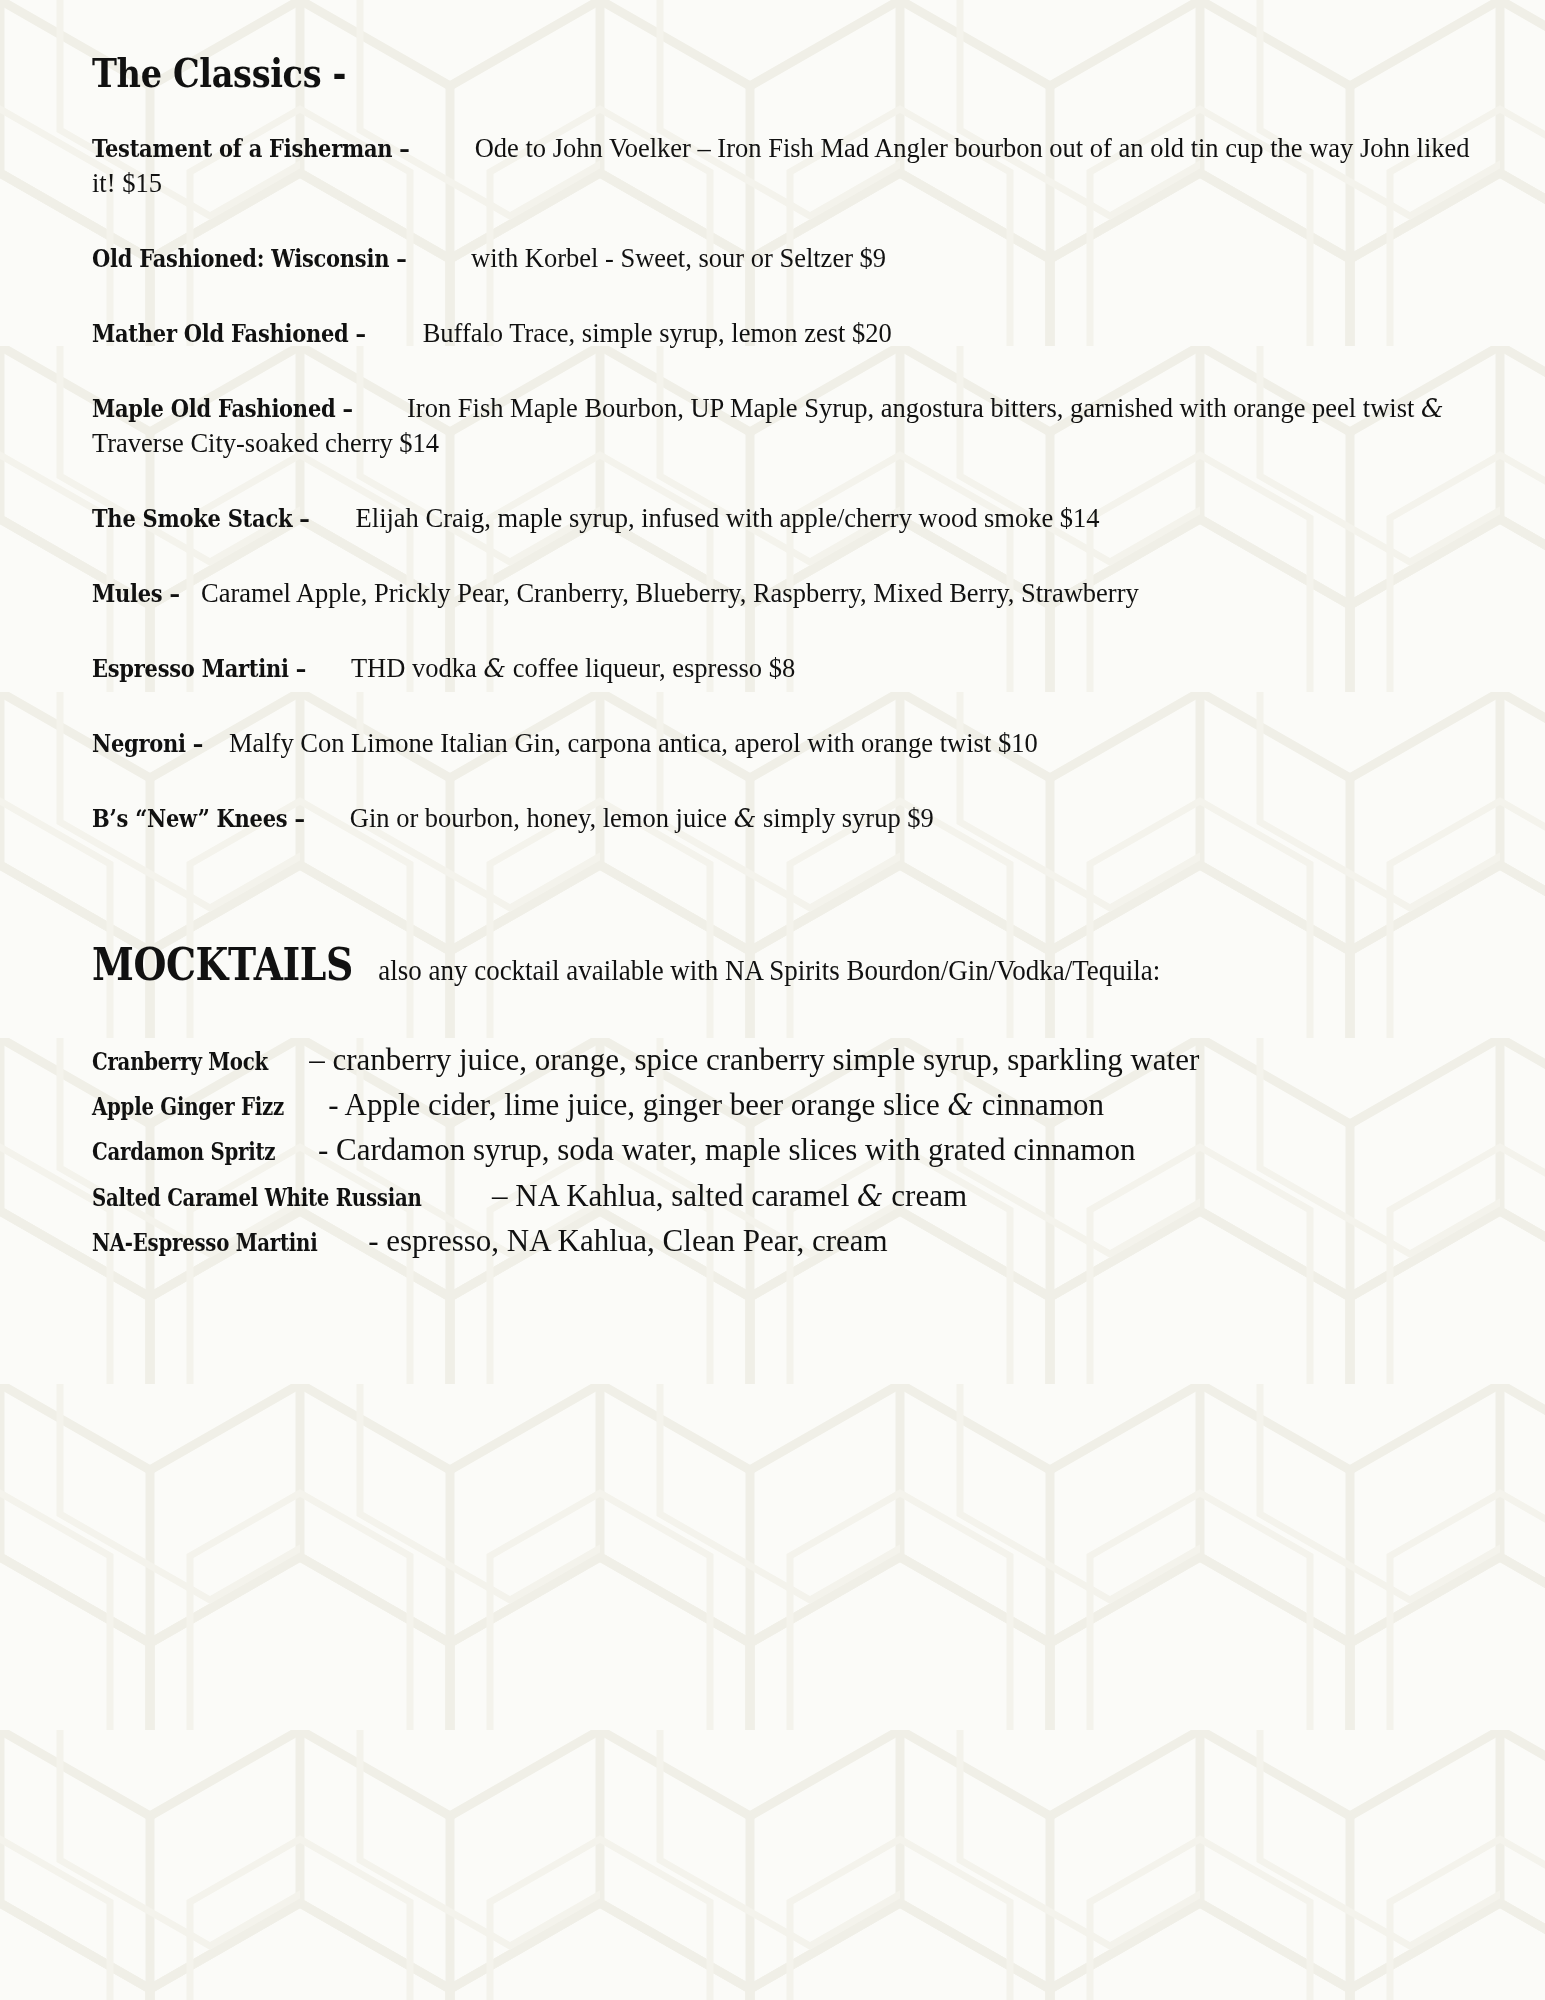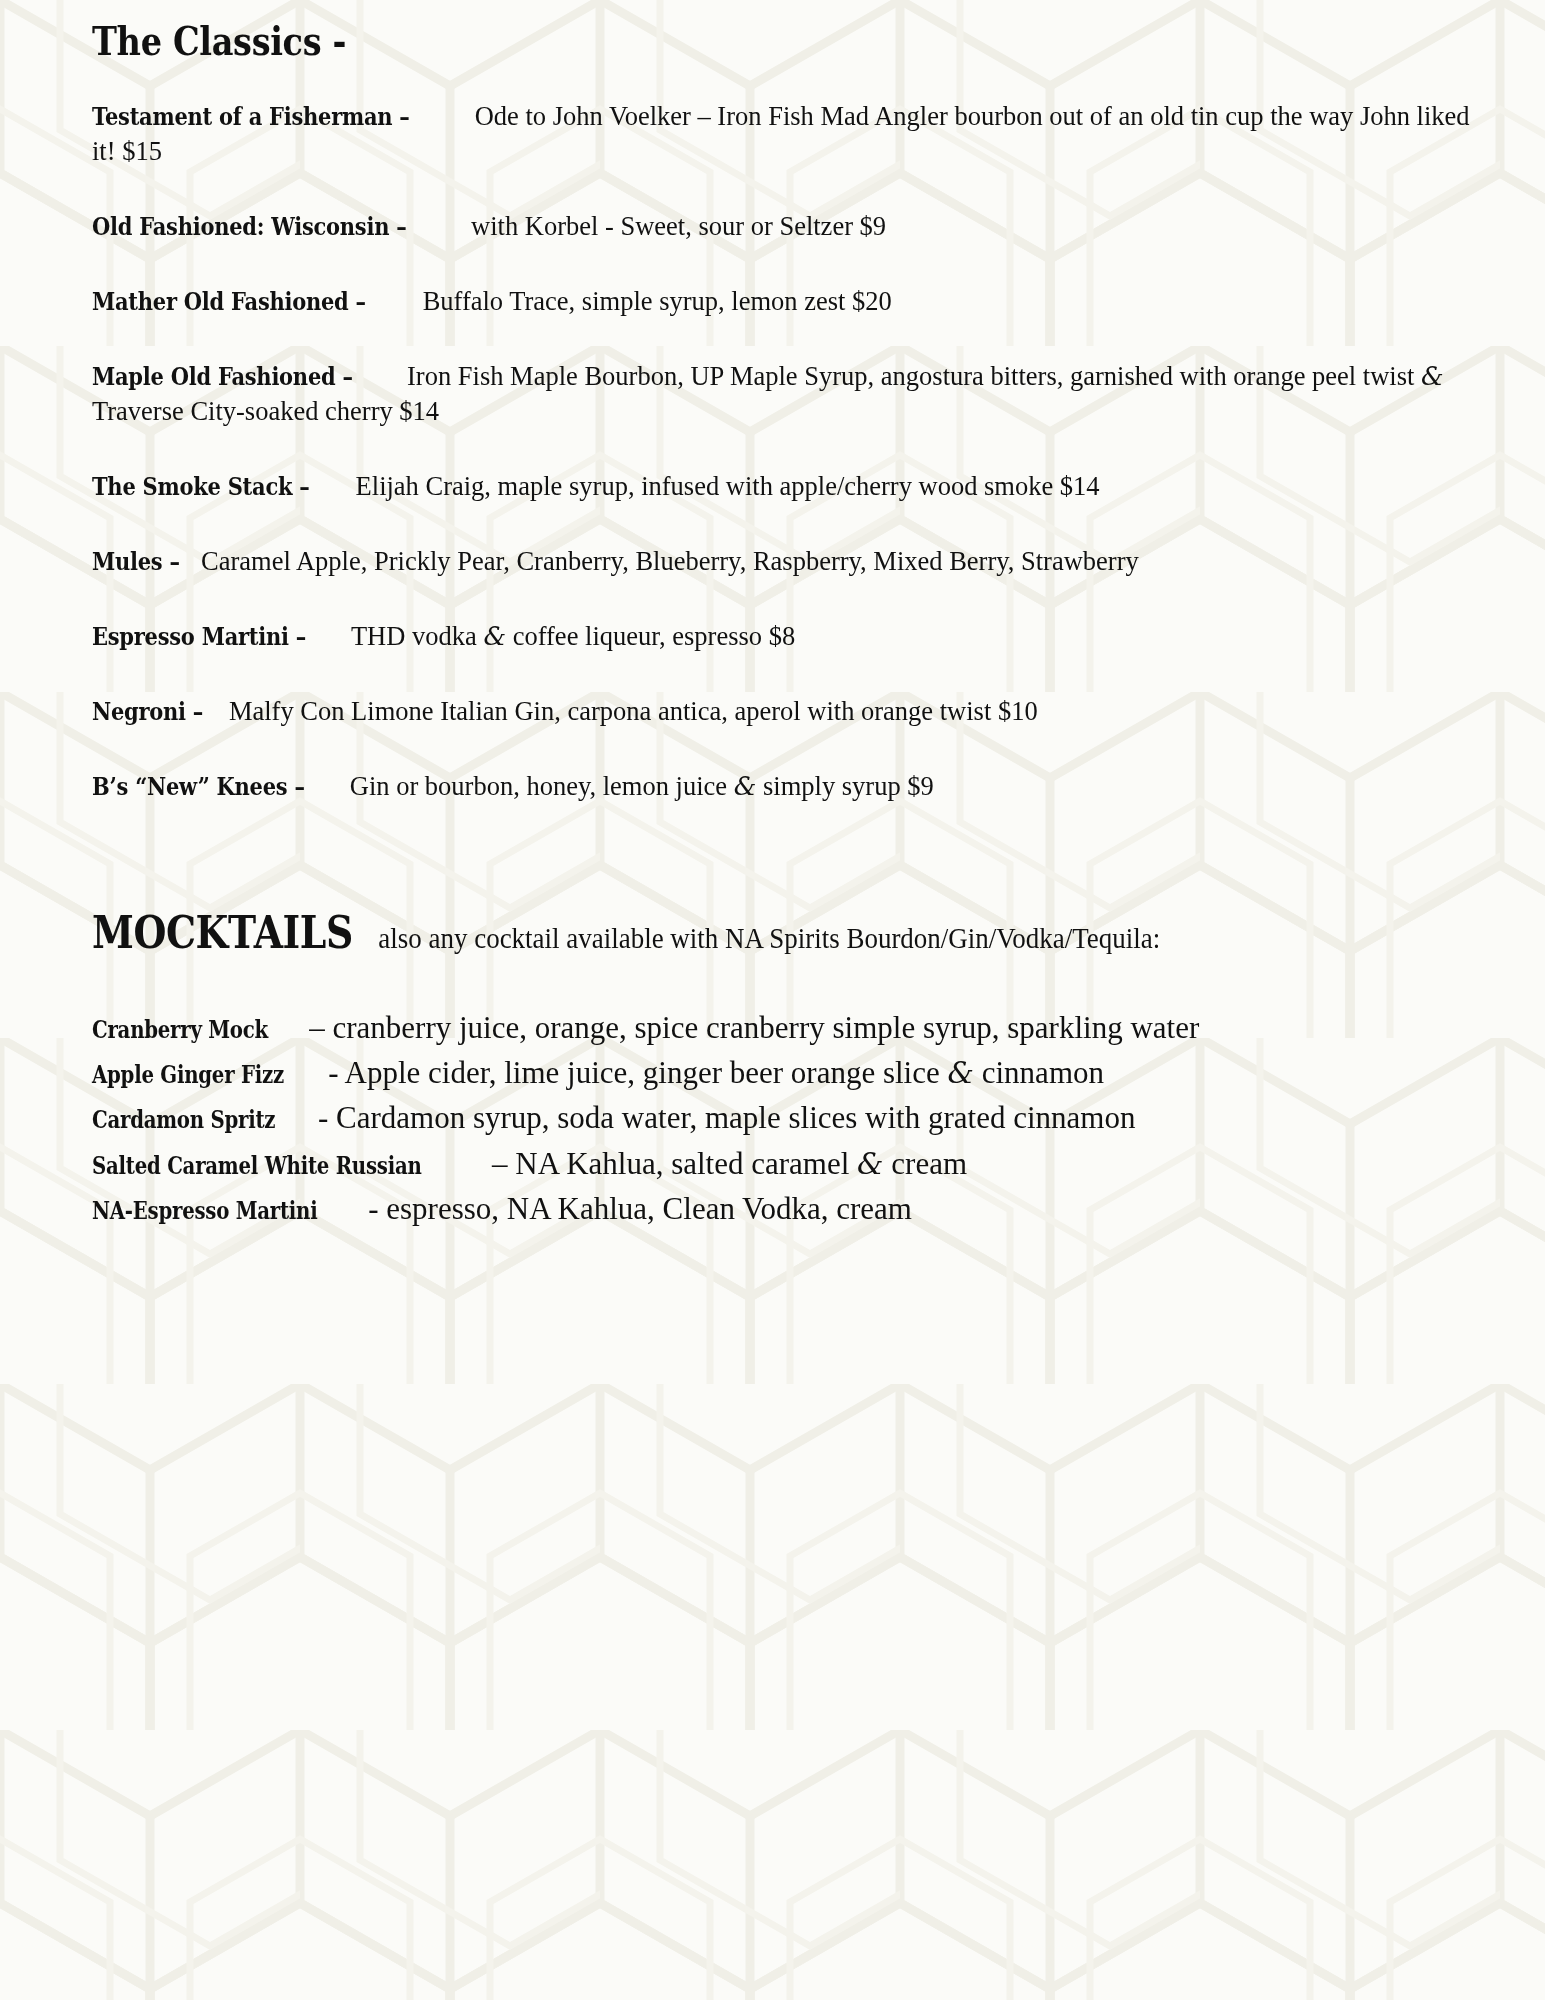--- a/index.html
+++ b/index.html
@@ -20,21 +20,21 @@
   #watermark {
     position: absolute;
     inset: 0;
     z-index: 0;
     pointer-events: none;
   }
 
   #page {
     position: relative;
     z-index: 1;
-    padding: 20px 72px 0 92px;
+    padding: 52px 72px 0 92px;
     box-sizing: border-box;
   }
 
   
   .section-title {
     font-family: "DejaVu Serif", "Liberation Serif", serif;
     font-weight: bold;
     font-size: 39px;
     letter-spacing: -0.4px;
     margin: 0 0 36px 0;
@@ -194,17 +194,17 @@
     <p class="mock-row">
       <span class="name">Apple Ginger Fizz</span><span class="desc"> - Apple cider, lime juice, ginger beer orange slice <span class="amp">&amp;</span> cinnamon</span>
     </p>
     <p class="mock-row">
       <span class="name">Cardamon Spritz</span><span class="desc"> - Cardamon syrup, soda water, maple slices with grated cinnamon</span>
     </p>
     <p class="mock-row">
       <span class="name">Salted Caramel White Russian</span><span class="desc"> – NA Kahlua, salted caramel <span class="amp">&amp;</span> cream</span>
     </p>
     <p class="mock-row">
-      <span class="name">NA-Espresso Martini</span><span class="desc"> - espresso, NA Kahlua, Clean Vodka, cream</span>
+      <span class="name">NA-Espresso Martini</span><span class="desc"> - espresso, NA Kahlua, Clean Pear, cream</span>
     </p>
   </div>
 
 </div>
 
 </body></html>

